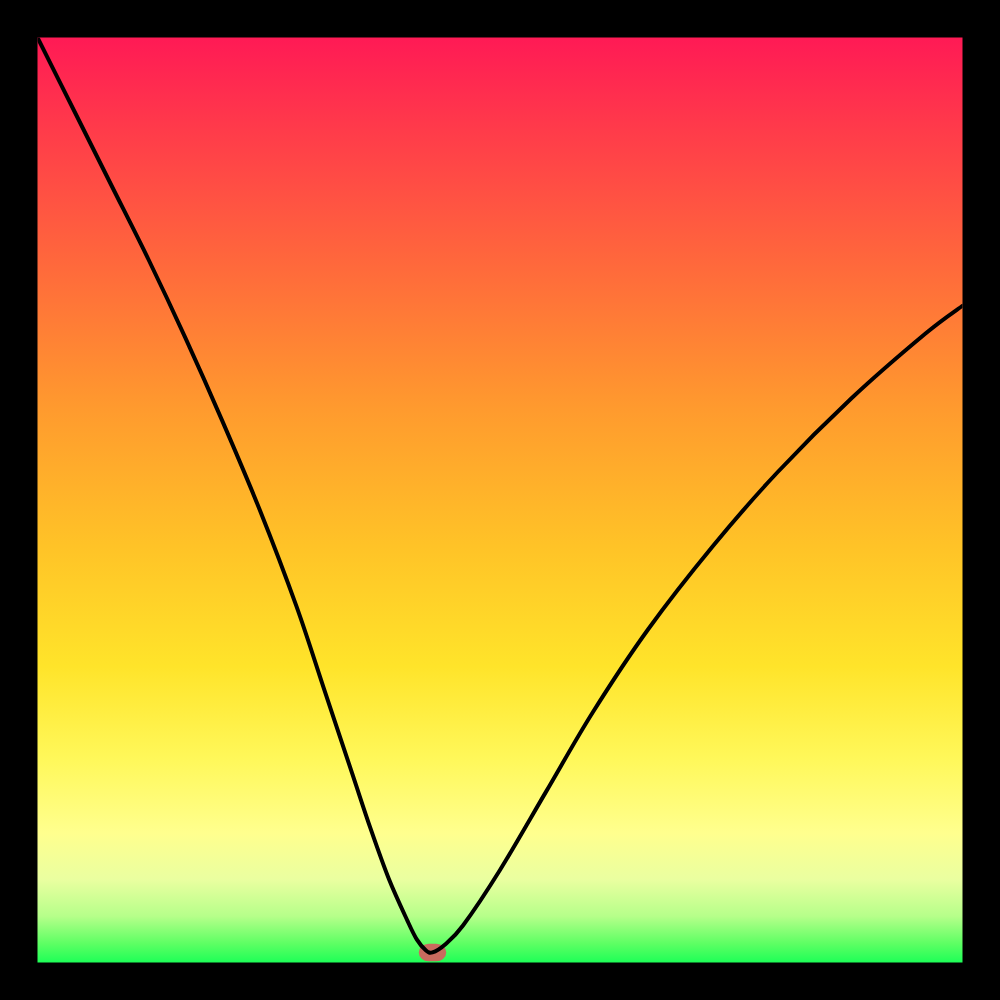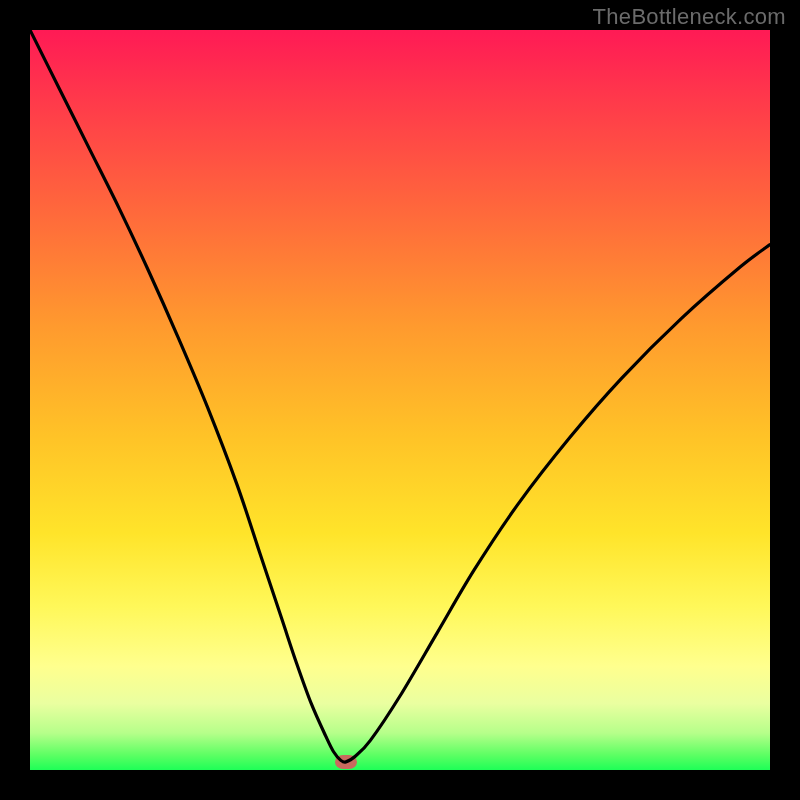--- a/index.html
+++ b/index.html
@@ -66,21 +66,20 @@
     background: #c96a5e;
     border-radius: 8px / 7px;
     z-index: 2;
   }
 </style>
 </head>
 <body>
 
 <div class="frame">
 
-  <div class="watermark">TheBottleneck.com</div>
 
   <div class="plot-area"></div>
 
   <div class="marker" id="minimum-marker" style="left: 334.98px; top: 754.86px; background: rgb(201, 106, 94);"></div>
 
   <svg class="curve" viewBox="0 0 740 740" preserveAspectRatio="none">
     <path id="curve-path" fill="none" stroke="#000000" stroke-width="3.2" stroke-linejoin="round" stroke-linecap="round" d="M 0.00 0.00 C 4.74 9.47, 20.13 40.26, 29.60 59.20 C 39.07 78.14, 49.73 99.46, 59.20 118.40 C 68.67 137.34, 79.33 158.06, 88.80 177.60 C 98.27 197.14, 108.93 219.78, 118.40 240.50 C 127.87 261.22, 138.53 285.20, 148.00 307.10 C 157.47 329.00, 168.13 353.72, 177.60 377.40 C 187.07 401.08, 198.91 432.01, 207.20 455.10 C 215.49 478.19, 222.30 500.39, 229.40 521.70 C 236.50 543.01, 245.68 570.54, 251.60 588.30 C 257.52 606.06, 261.66 619.08, 266.40 632.70 C 271.14 646.32, 276.46 661.56, 281.20 673.40 C 285.94 685.24, 292.45 699.00, 296.00 706.70 C 299.55 714.40, 301.03 717.71, 303.40 721.50 C 305.77 725.29, 308.79 728.72, 310.80 730.38 C 312.81 732.04, 313.61 732.57, 315.98 731.86 C 318.35 731.15, 321.69 729.37, 325.60 725.94 C 329.51 722.51, 333.30 719.99, 340.40 710.40 C 347.50 700.81, 359.34 683.17, 370.00 666.00 C 380.66 648.83, 395.16 623.23, 407.00 603.10 C 418.84 582.97, 430.98 560.92, 444.00 540.20 C 457.02 519.48, 473.01 494.91, 488.40 473.60 C 503.79 452.29, 523.62 427.13, 540.20 407.00 C 556.78 386.87, 574.24 366.74, 592.00 347.80 C 609.76 328.86, 632.26 306.36, 651.20 288.60 C 670.14 270.84, 696.19 248.64, 710.40 236.80 C 724.61 224.96, 735.26 218.15, 740.00 214.60"></path>
   </svg>
 
 </div>

